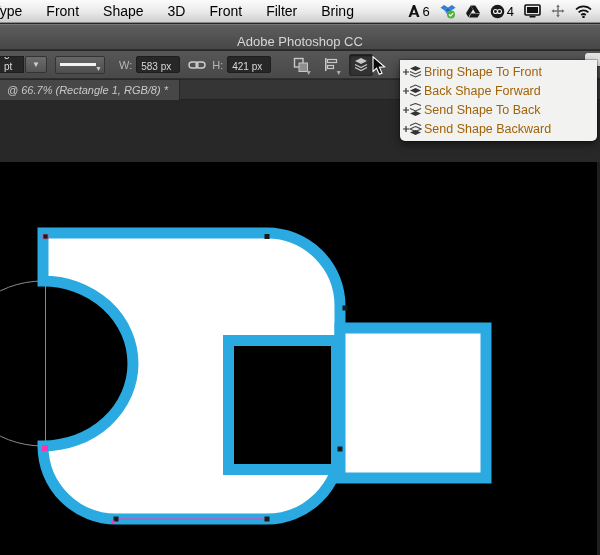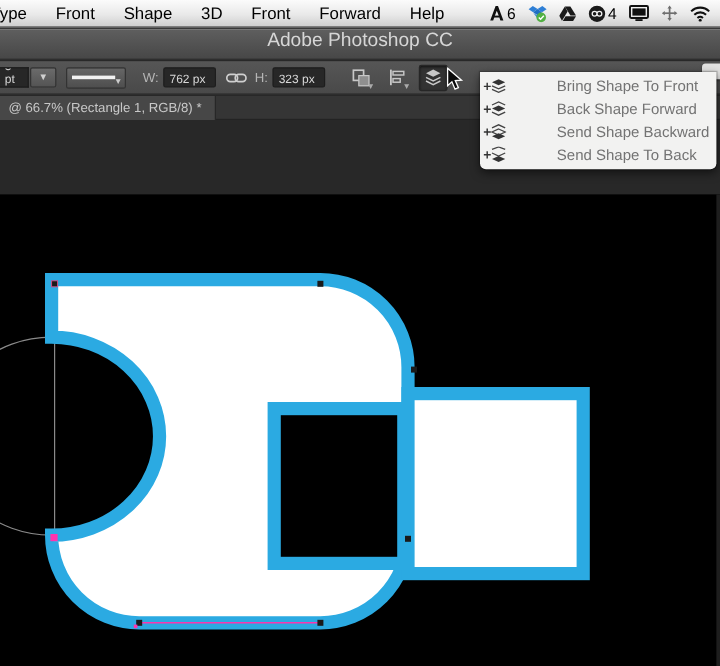--- a/index.html
+++ b/index.html
@@ -21,22 +21,22 @@
   .menu-item:first-child { margin-left:-8px; padding-left:0; }
   .menubar-right { margin-left:auto; display:flex; align-items:center; gap:10px; padding-right:8px; }
   .statusicon { display:flex; align-items:center; gap:2px; }
   .badge-num { font-size:13px; }
 
   
   .titlebar {
     position:absolute; left:0; top:24px; width:600px; height:26px;
     background:linear-gradient(#5e5e5e,#474747);
     border-top:1px solid #787878; border-bottom:1px solid #2e2e2e;
-    display:flex; align-items:flex-start; justify-content:center;
-    color:#d6d6d6; font-size:16px;
+    display:flex; align-items:flex-end; justify-content:center;
+    color:#d6d6d6; font-size:13px;
   }
 
   
   .optionsbar {
     position:absolute; left:0; top:51px; width:600px; height:28px;
     background:linear-gradient(#565656,#494949);
     border-bottom:1px solid #303030;
     display:flex; align-items:center; color:#c2c2c2; font-size:11px;
   }
   .opt-field {
@@ -69,40 +69,40 @@
 
   
   .tabbar {
     position:absolute; left:0; top:80px; width:600px; height:20px;
     background:#353535; border-bottom:1px solid #232323;
     display:flex;
   }
   .doc-tab {
     height:20px; width:180px; background:#474747; border-right:1px solid #272727;
     display:flex; align-items:center; padding-left:7px;
-    color:#c8c8c8; font-size:11px; white-space:nowrap; overflow:hidden;
+    color:#c8c8c8; font-size:11px; white-space:nowrap; overflow:hidden;font-style:italic;
   }
 
   
   .workspace { position:absolute; left:0; top:100px; width:600px; height:62px; background:#282828; }
   .canvas {
     position:absolute; left:0; top:162px; width:600px; height:393px; background:#000;
   }
   .canvas-right-strip { position:absolute; right:0; top:162px; width:3px; height:393px; background:#1e1e1e; }
 
   
   .arrange-menu {
     position:absolute; left:400px; top:60px; width:197px;
     background:#f2f2f1; border-radius:0 0 5px 5px; z-index:20;
     box-shadow:0 3px 8px rgba(0,0,0,.55), 0 0 0 1px rgba(0,0,0,.2);
     padding:2px 0 3px 0;
   }
   .arrange-item {
     display:flex; align-items:center; height:19px; padding:0 6px 0 3px;
-    color:#737373; font-size:12.5px; white-space:nowrap;gap:40px;
+    color:#a16207; font-size:12.5px; white-space:nowrap;
   }
   .arrange-item svg { margin-right:2px; flex:0 0 auto; }
 
   
   .edge-fragment {
     position:absolute; right:0; top:53px; width:15px; height:13px;
     background:#e3e3e2; border-radius:3px 0 0 3px; z-index:15;
     box-shadow:0 1px 2px rgba(0,0,0,.4);
   }
 
@@ -112,22 +112,22 @@
 </head>
 <body>
 
 <div class="menubar">
   <div class="menubar-left">
     <span class="menu-item">Type</span>
     <span class="menu-item">Front</span>
     <span class="menu-item">Shape</span>
     <span class="menu-item">3D</span>
     <span class="menu-item">Front</span>
-    <span class="menu-item">Forward</span>
-    <span class="menu-item">Help</span>
+    <span class="menu-item">Filter</span>
+    <span class="menu-item">Bring</span>
   </div>
   <div class="menubar-right">
     <span class="statusicon">
       <svg width="14" height="14" viewBox="0 0 14 14">
         <path d="M1.5,13 L6,1 L8,1 L12.5,13 L10,13 L8.7,9.4 L7,5 L5.3,9.4 L4,13 Z" fill="#111"></path>
         <rect x="4.6" y="9" width="4.8" height="1.6" fill="#111"></rect>
       </svg>
       <span class="badge-num">6</span>
     </span>
     <span class="statusicon">
@@ -189,31 +189,31 @@
   </div>
   <div class="combo-btn">
     <span>▼</span>
   </div>
   <div class="stroke-style-btn">
     <span class="stroke-line"></span>
     <span class="dd">▼</span>
   </div>
   <span class="opt-label">W:</span>
   <div class="opt-field dim-field">
-    <span>762 px</span>
+    <span>583 px</span>
   </div>
   <span class="link-wrap">
     <svg width="18" height="10" viewBox="0 0 18 10">
       <rect x="1" y="2" width="9" height="6" rx="3" fill="none" stroke="#cfcfcf" stroke-width="1.4"></rect>
       <rect x="8" y="2" width="9" height="6" rx="3" fill="none" stroke="#cfcfcf" stroke-width="1.4"></rect>
     </svg>
   </span>
   <span class="opt-label" style="margin-left:6px">H:</span>
   <div class="opt-field dim-field">
-    <span>323 px</span>
+    <span>421 px</span>
   </div>
   <div class="icon-btn" style="margin-left:18px">
     <svg width="16" height="16" viewBox="0 0 16 16">
       <rect x="1.5" y="1.5" width="8.5" height="8.5" fill="none" stroke="#c8c8c8" stroke-width="1.4"></rect>
       <rect x="6" y="6" width="8.5" height="8.5" fill="#8f8f8f" stroke="#c8c8c8" stroke-width="1"></rect>
     </svg>
     <span class="dd">▼</span>
   </div>
   <div class="icon-btn">
     <svg width="16" height="15" viewBox="0 0 16 15">
@@ -288,34 +288,34 @@
       <path d="M3,4 L3,10 M0,7 L6,7" stroke="#333" stroke-width="1.2"></path>
       <path d="M7,3.5 L12.5,1 L18,3.5" fill="none" stroke="#444" stroke-width="1.1"></path>
       <path d="M12.5,4 L18,6.5 L12.5,9 L7,6.5 Z" fill="#333"></path>
       <path d="M7,9.5 L12.5,12 L18,9.5" fill="none" stroke="#444" stroke-width="1.1"></path>
     </svg>
     <span>Back Shape Forward</span>
   </div>
   <div class="arrange-item">
     <svg width="19" height="14" viewBox="0 0 19 14">
       <path d="M3,4 L3,10 M0,7 L6,7" stroke="#333" stroke-width="1.2"></path>
+      <path d="M7,2.5 L12.5,0.5 L18,2.5" fill="none" stroke="#444" stroke-width="1.1"></path>
+      <path d="M7,5.5 L12.5,8 L18,5.5" fill="none" stroke="#444" stroke-width="1.1"></path>
+      <path d="M12.5,8 L18,10.5 L12.5,13 L7,10.5 Z" fill="#333"></path>
+    </svg>
+    <span>Send Shape To Back</span>
+  </div>
+  <div class="arrange-item">
+    <svg width="19" height="14" viewBox="0 0 19 14">
+      <path d="M3,4 L3,10 M0,7 L6,7" stroke="#333" stroke-width="1.2"></path>
       <path d="M7,3.5 L12.5,1 L18,3.5" fill="none" stroke="#444" stroke-width="1.1"></path>
       <path d="M12.5,4.5 L18,7 L12.5,9.5 L7,7 Z" fill="none" stroke="#444" stroke-width="1.1"></path>
       <path d="M12.5,8 L18,10.5 L12.5,13 L7,10.5 Z" fill="#333"></path>
     </svg>
     <span>Send Shape Backward</span>
-  </div>
-  <div class="arrange-item">
-    <svg width="19" height="14" viewBox="0 0 19 14">
-      <path d="M3,4 L3,10 M0,7 L6,7" stroke="#333" stroke-width="1.2"></path>
-      <path d="M7,2.5 L12.5,0.5 L18,2.5" fill="none" stroke="#444" stroke-width="1.1"></path>
-      <path d="M7,5.5 L12.5,8 L18,5.5" fill="none" stroke="#444" stroke-width="1.1"></path>
-      <path d="M12.5,8 L18,10.5 L12.5,13 L7,10.5 Z" fill="#333"></path>
-    </svg>
-    <span>Send Shape To Back</span>
   </div>
 </div>
 
 <div class="cursor">
   <svg width="15" height="20" viewBox="0 0 15 20">
     <path d="M1,0.8 L1,15.5 L4.6,12.2 L7.2,18.3 L10,17.1 L7.4,11.2 L12.6,10.8 Z" fill="#0a0a0a" stroke="#fdfdfd" stroke-width="1.1"></path>
   </svg>
 </div>
 
 </body></html>

